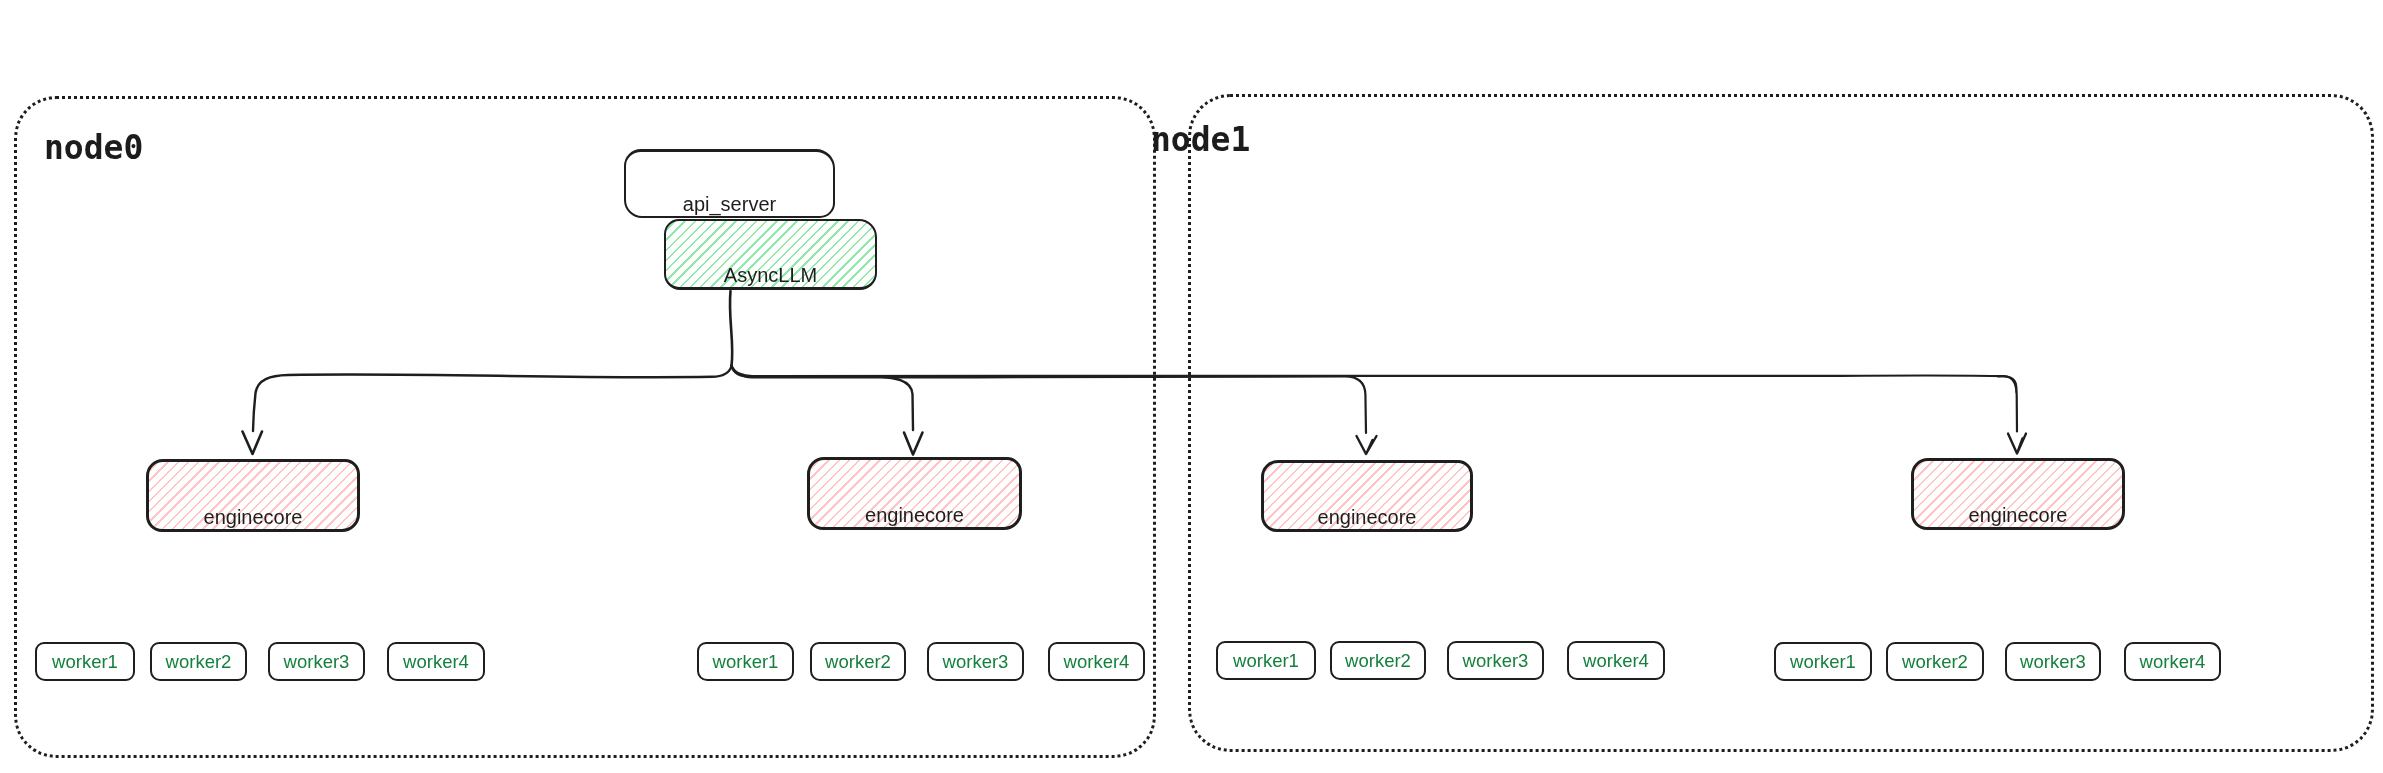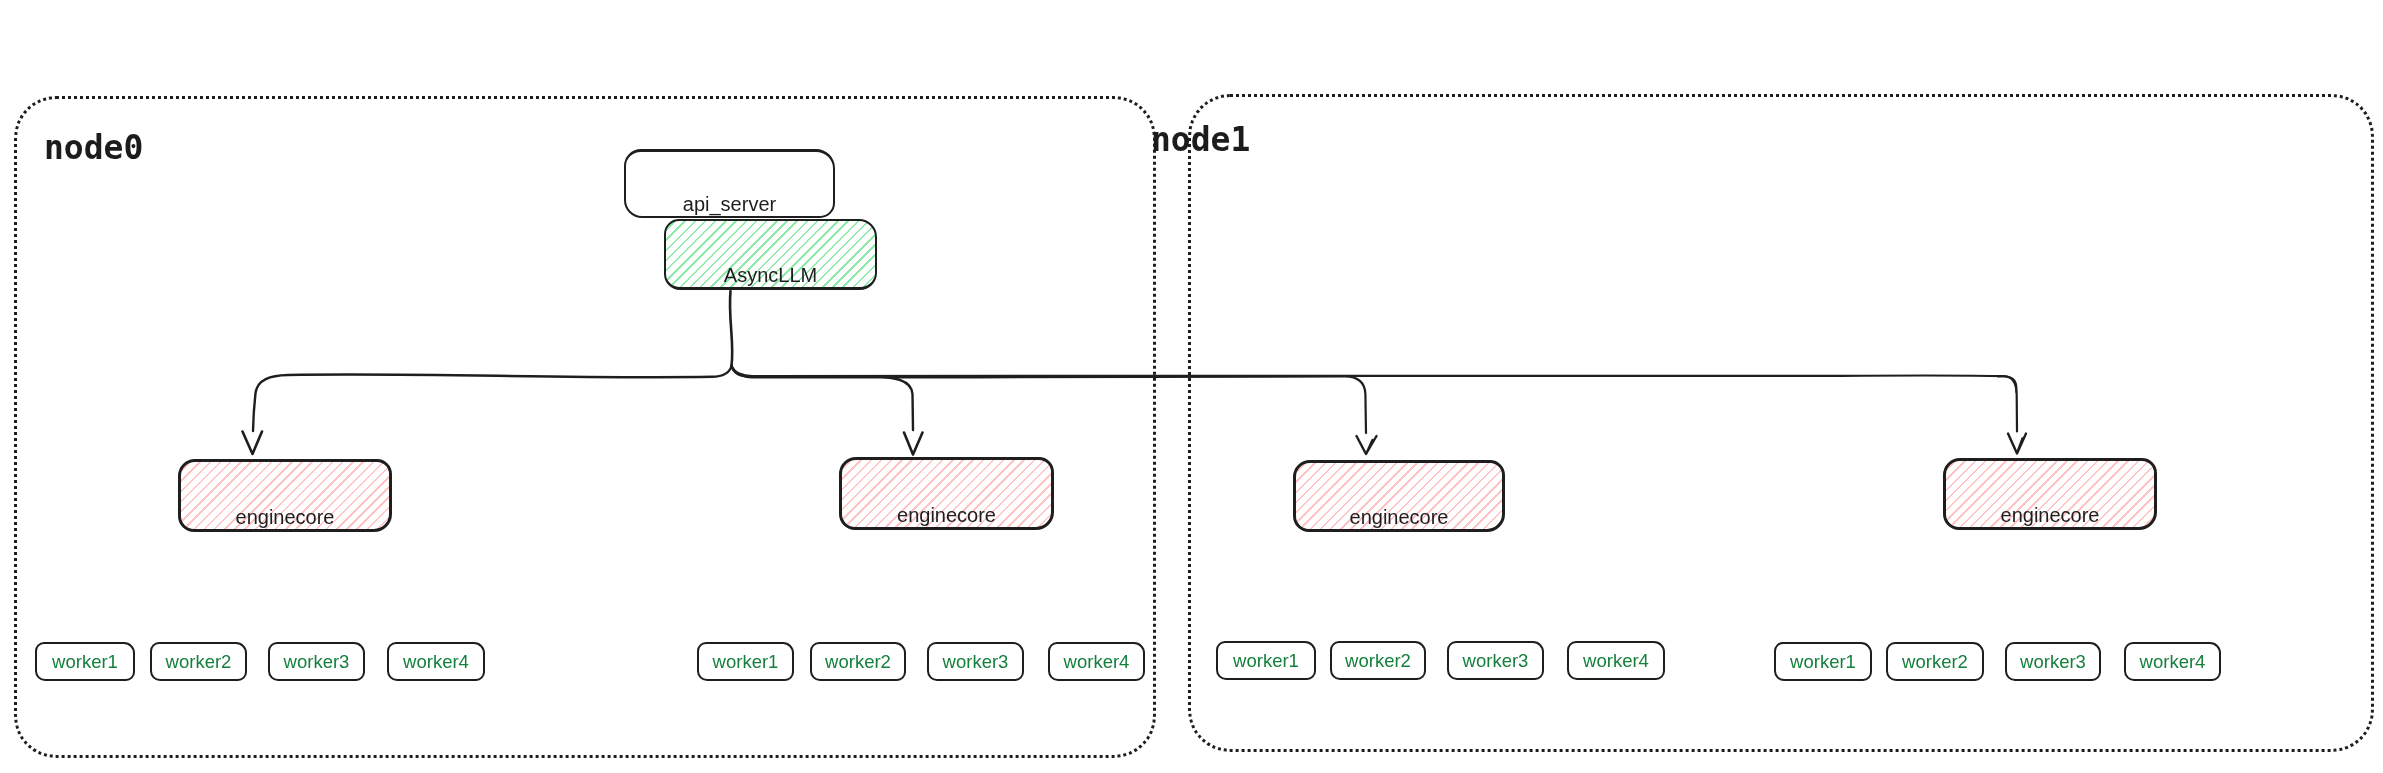--- a/index.html
+++ b/index.html
@@ -29,21 +29,20 @@
   .async{
     left:624px;top:219px;width:213px;height:71px;border-radius:15px 18px 17px 16px;border-bottom-width:3px;
     background-color:#ffffff;
     background-image:repeating-linear-gradient(135deg,transparent 0 5.5px,#8fe9a8 5.5px 7.2px);
     margin-left:40px;
   }
   .engine{
     border:3px solid #1e1e1e;border-radius:17px 15px 18px 16px;
     background-color:#ffffff;
     background-image:repeating-linear-gradient(135deg,transparent 0 5.5px,#ffc4c4 5.5px 7.2px);
-    margin-left:32px;
   }
   .engine.e1{left:146px;top:459px;width:214px;height:73px;}
   .engine.e2{left:807px;top:457px;width:215px;height:73px;}
   .engine.e3{left:1261px;top:460px;width:212px;height:72px;}
   .engine.e4{left:1911px;top:458px;width:214px;height:72px;}
   .worker{
     position:absolute;box-sizing:border-box;width:98px;height:39px;
     display:flex;align-items:center;justify-content:center;
     border:2.2px solid #1e1e1e;border-radius:9px 11px 9px 10px;background:#ffffff;
     font-size:18.5px;color:#15803d;

